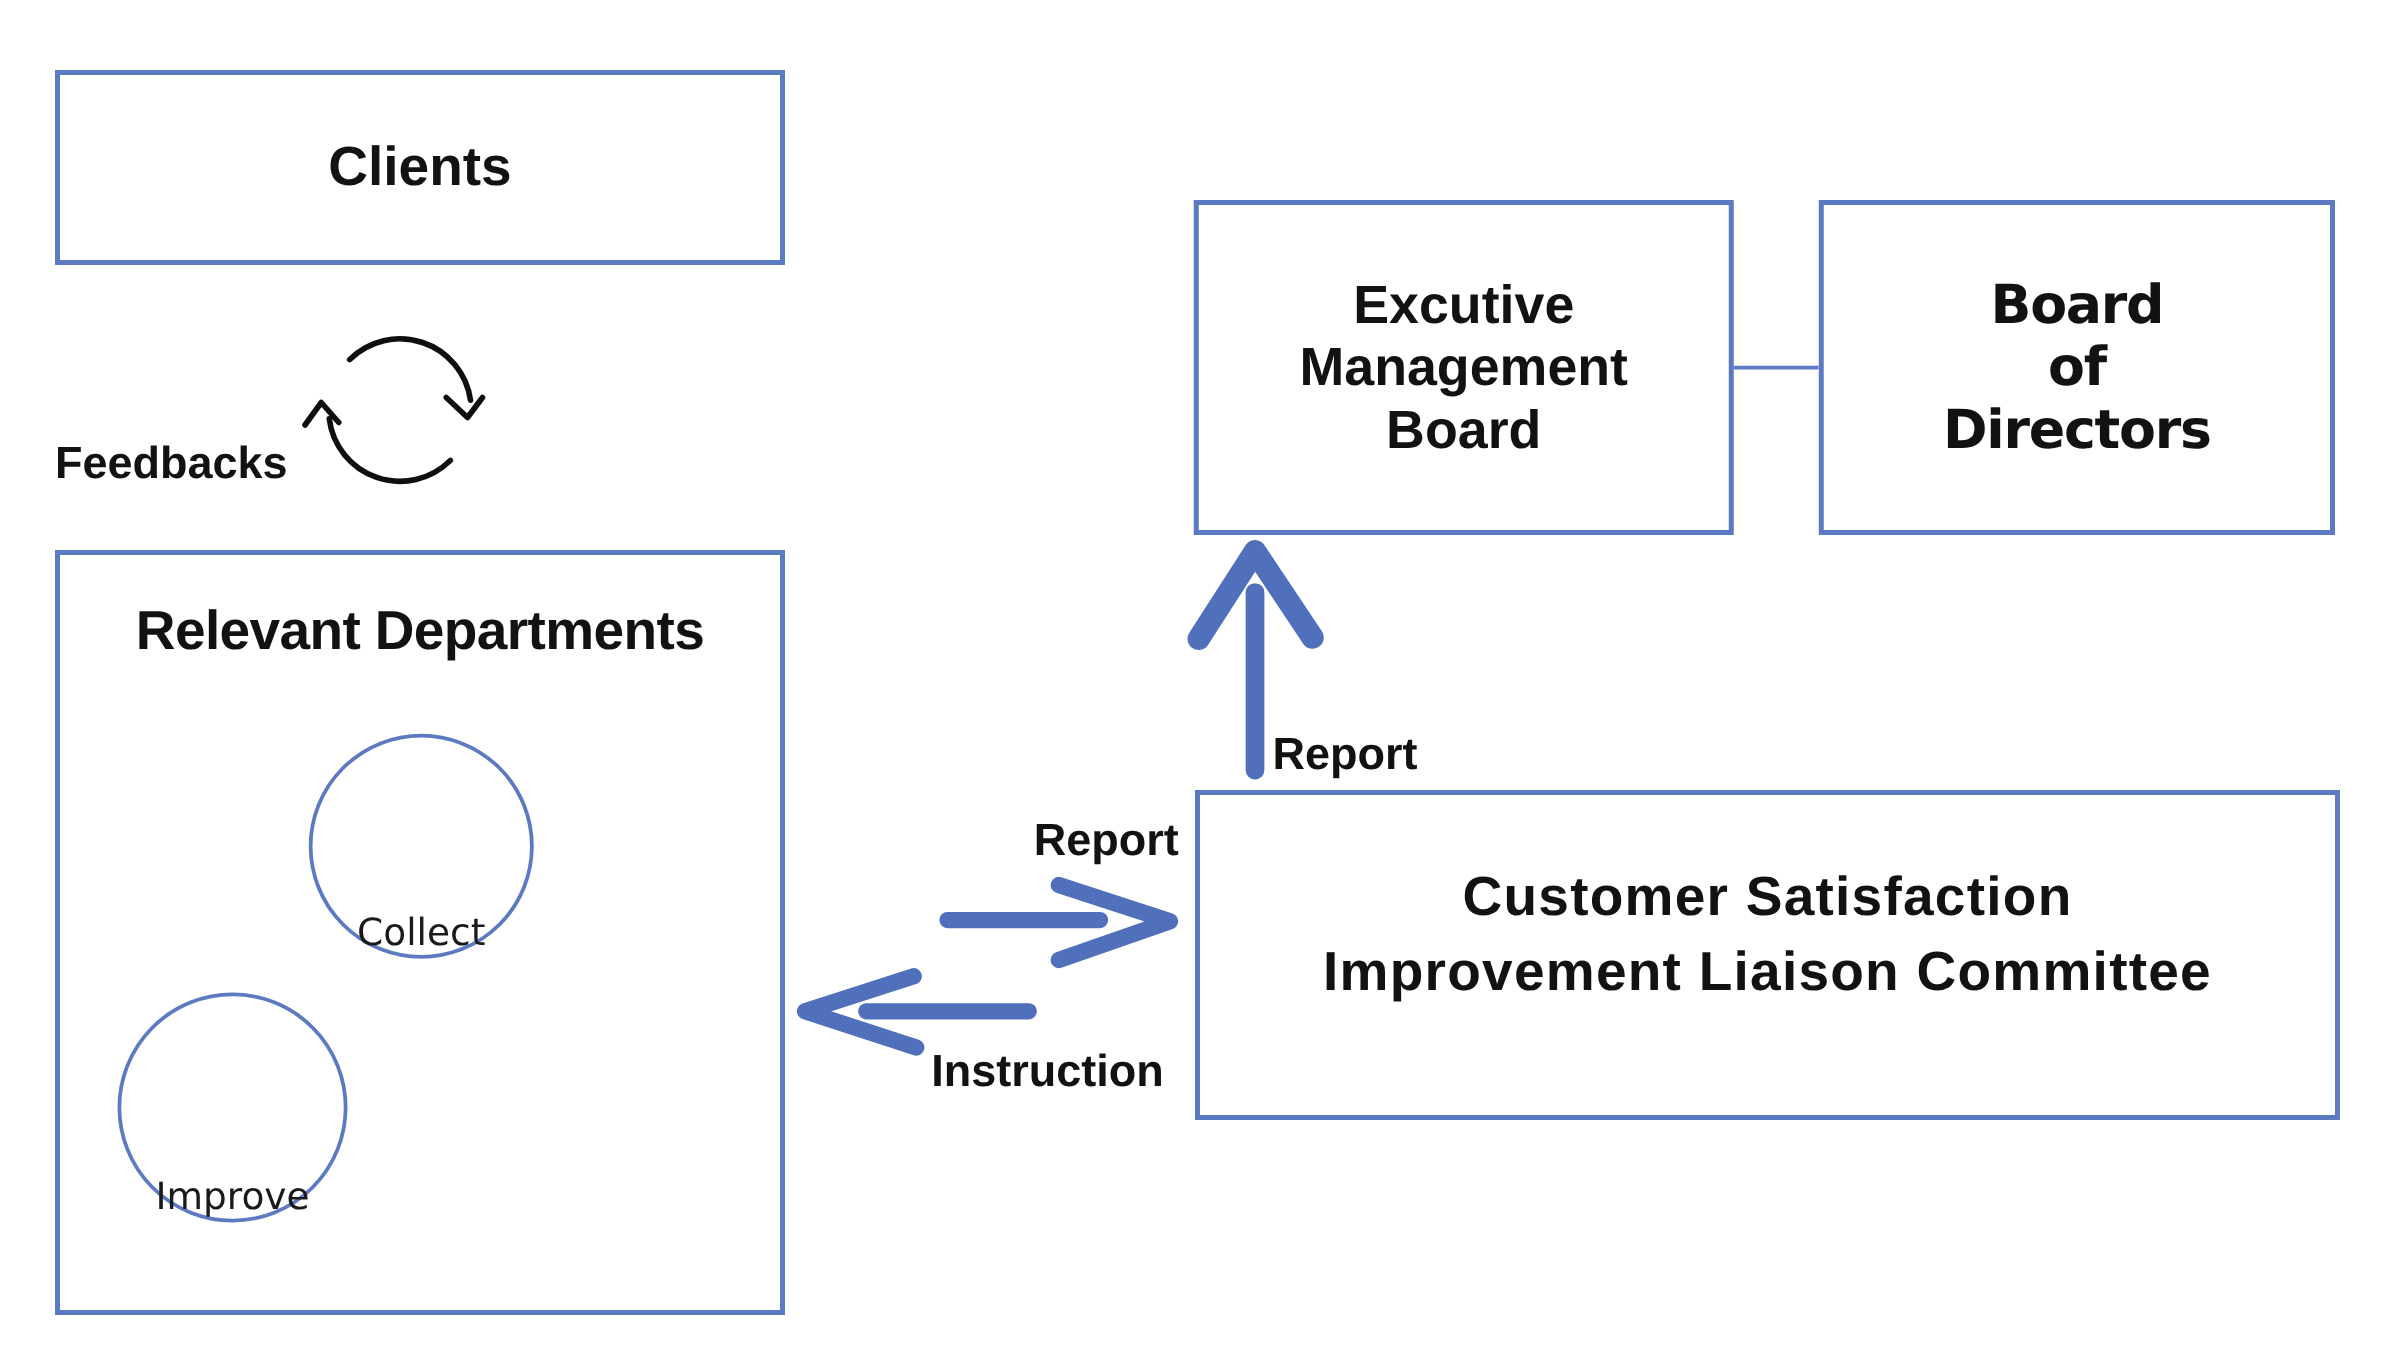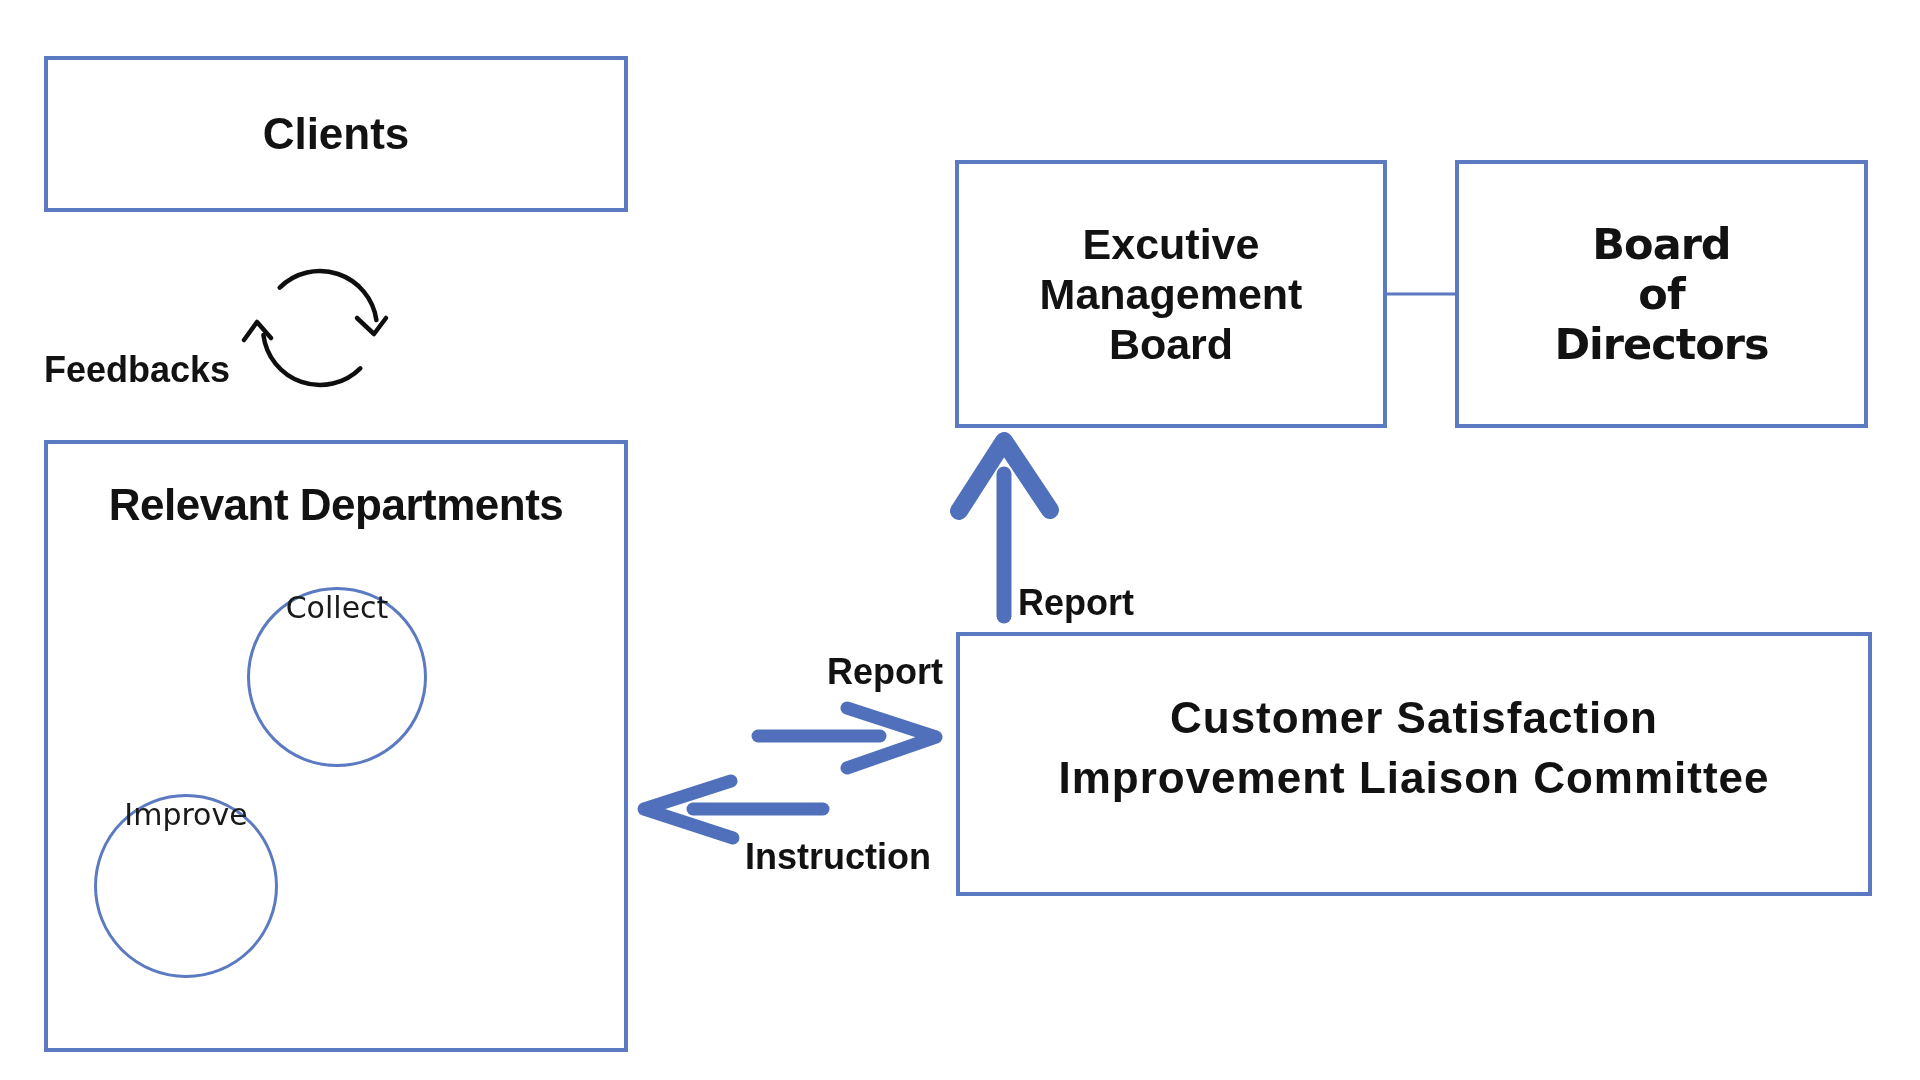--- a/index.html
+++ b/index.html
@@ -12,21 +12,21 @@
   .title{font-weight:700;color:#121212;}
   .multiline{white-space:pre-line;}
 
   .clients{left:44px;top:56px;width:584px;height:156px;}
   .clients .title{font-size:44px;}
 
   .rel-dept{left:44px;top:440px;width:584px;height:612px;display:block;}
   .rd-title{position:absolute;top:36px;left:0;width:100%;text-align:center;
             font-size:44px;font-weight:700;letter-spacing:-0.5px;}
   .circle{position:absolute;box-sizing:border-box;border:3px solid #5b7ac1;border-radius:50%;
-          background:#fff;display:flex;align-items:flex-start;justify-content:center;
+          background:#fff;display:flex;align-items:flex-end;justify-content:center;
           font-family:"DejaVu Sans",sans-serif;font-weight:400;font-size:30px;color:#1a1a1a;}
   .c-collect{left:199px;top:143px;width:180px;height:180px;}
   .c-improve{left:46px;top:350px;width:184px;height:184px;}
   .c-analyze{left:352px;top:350px;width:184px;height:184px;}
 
   .emb{left:955px;top:160px;width:432px;height:268px;}
   .emb .title{font-size:43px;line-height:50px;}
   .bod{left:1455px;top:160px;width:413px;height:268px;}
   .bod .title{font-size:43px;line-height:50px;font-family:"DejaVu Sans",sans-serif;letter-spacing:-1px;}
   .committee{left:956px;top:632px;width:916px;height:264px;padding-bottom:32px;}

